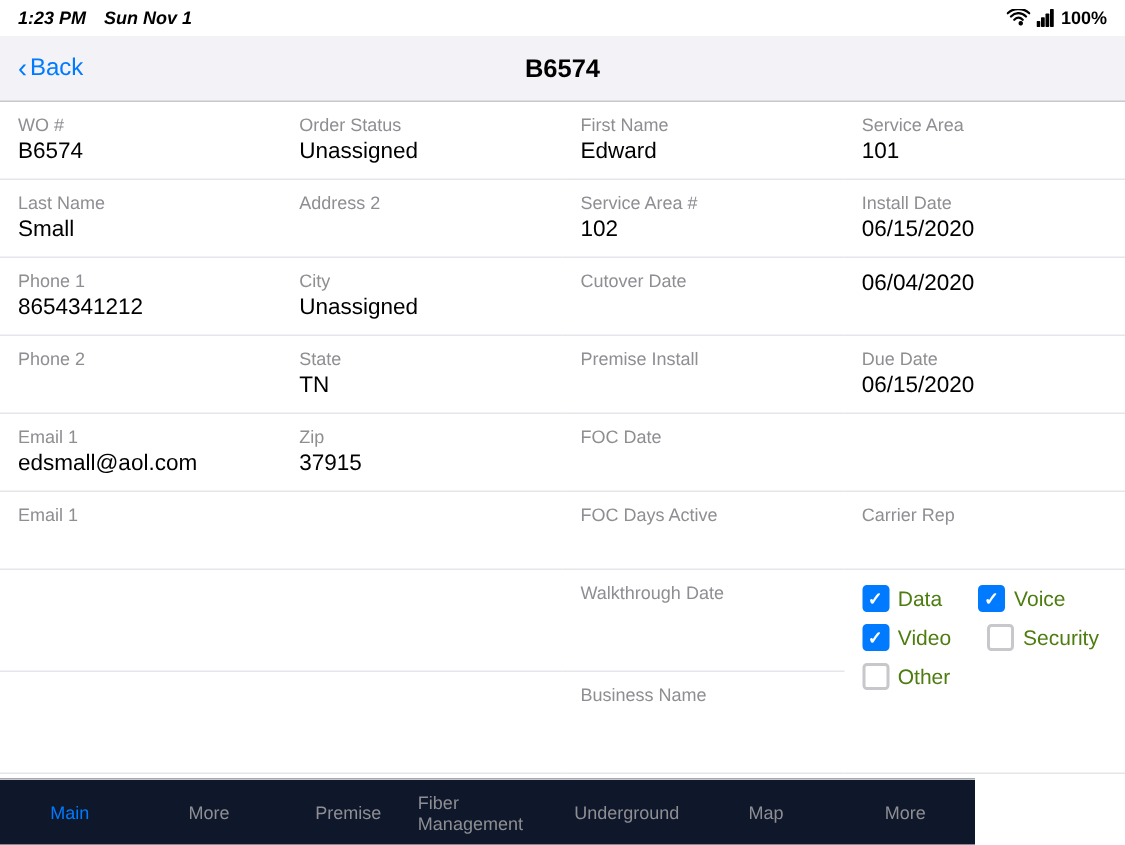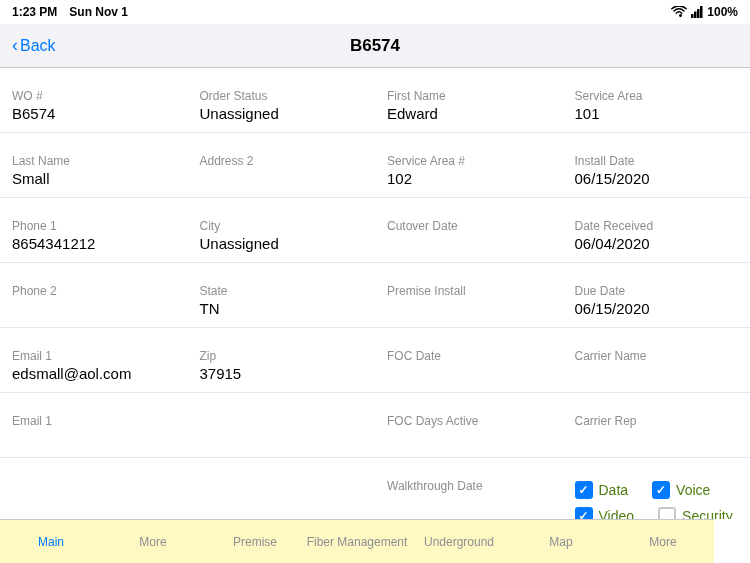--- a/index.html
+++ b/index.html
@@ -9,21 +9,21 @@
     .status-bar {
       background: #fff;
       display: flex;
       justify-content: space-between;
       align-items: center;
       padding: 4px 12px;
       height: 24px;
       font-size: 12px;
       font-weight: 600;
     }
-    .status-bar-left { display: flex; align-items: center; gap: 4px; }
+    .status-bar-left { display: flex; align-items: center; gap: 4px; font-style: italic; }
     .status-bar-right { display: flex; align-items: center; gap: 4px; }
 
     
     .header {
       background: #f2f2f7;
       border-bottom: 1px solid #c8c8cc;
       display: flex;
       align-items: center;
       justify-content: center;
       padding: 8px 16px;
@@ -61,21 +61,20 @@
     .grid {
       display: grid;
       grid-template-columns: 1fr 1fr 1fr 1fr;
       padding: 0;
     }
 
     .field {
       padding: 8px 12px;
       border-bottom: 1px solid #e5e5ea;
       min-height: 52px;
-      margin-top: 13px;
     }
     .field-label {
       font-size: 12px;
       color: #8e8e93;
       margin-bottom: 2px;
     }
     .field-value {
       font-size: 15px;
       color: #000;
     }
@@ -113,23 +112,23 @@
     .checkbox-label {
       font-size: 14px;
       color: #4d7c0f;
     }
 
     
     .tab-bar {
       position: absolute;
       bottom: 0;
       left: 0;
-      width: 714px;
+      width: 650px;
       height: 44px;
-      background: #fef9c3;
+      background: #0f172a;
       border-top: 1px solid #c8c8cc;
       display: flex;
       align-items: center;
     }
     .tab-item {
       flex: 1;
       display: flex;
       align-items: center;
       justify-content: center;
       height: 44px;
@@ -225,21 +224,20 @@
     <div class="field">
       <div class="field-label">City</div>
       <div class="field-value">Unassigned</div>
     </div>
 
     <div class="field">
       <div class="field-label">Cutover Date</div>
       <div class="field-value">&nbsp;</div>
     </div>
     <div class="field">
-      <div class="field-label">Date Received</div>
       <div class="field-value">06/04/2020</div>
     </div>
     <div class="field">
       <div class="field-label">Phone 2</div>
       <div class="field-value">&nbsp;</div>
     </div>
     <div class="field">
       <div class="field-label">State</div>
       <div class="field-value">TN</div>
     </div>
@@ -259,21 +257,20 @@
     <div class="field">
       <div class="field-label">Zip</div>
       <div class="field-value">37915</div>
     </div>
 
     <div class="field">
       <div class="field-label">FOC Date</div>
       <div class="field-value">&nbsp;</div>
     </div>
     <div class="field">
-      <div class="field-label">Carrier Name</div>
       <div class="field-value">&nbsp;</div>
     </div>
     <div class="field">
       <div class="field-label">Email 1</div>
       <div class="field-value">&nbsp;</div>
     </div>
     <div class="field">
       <div class="field-value">&nbsp;</div>
     </div>
 

